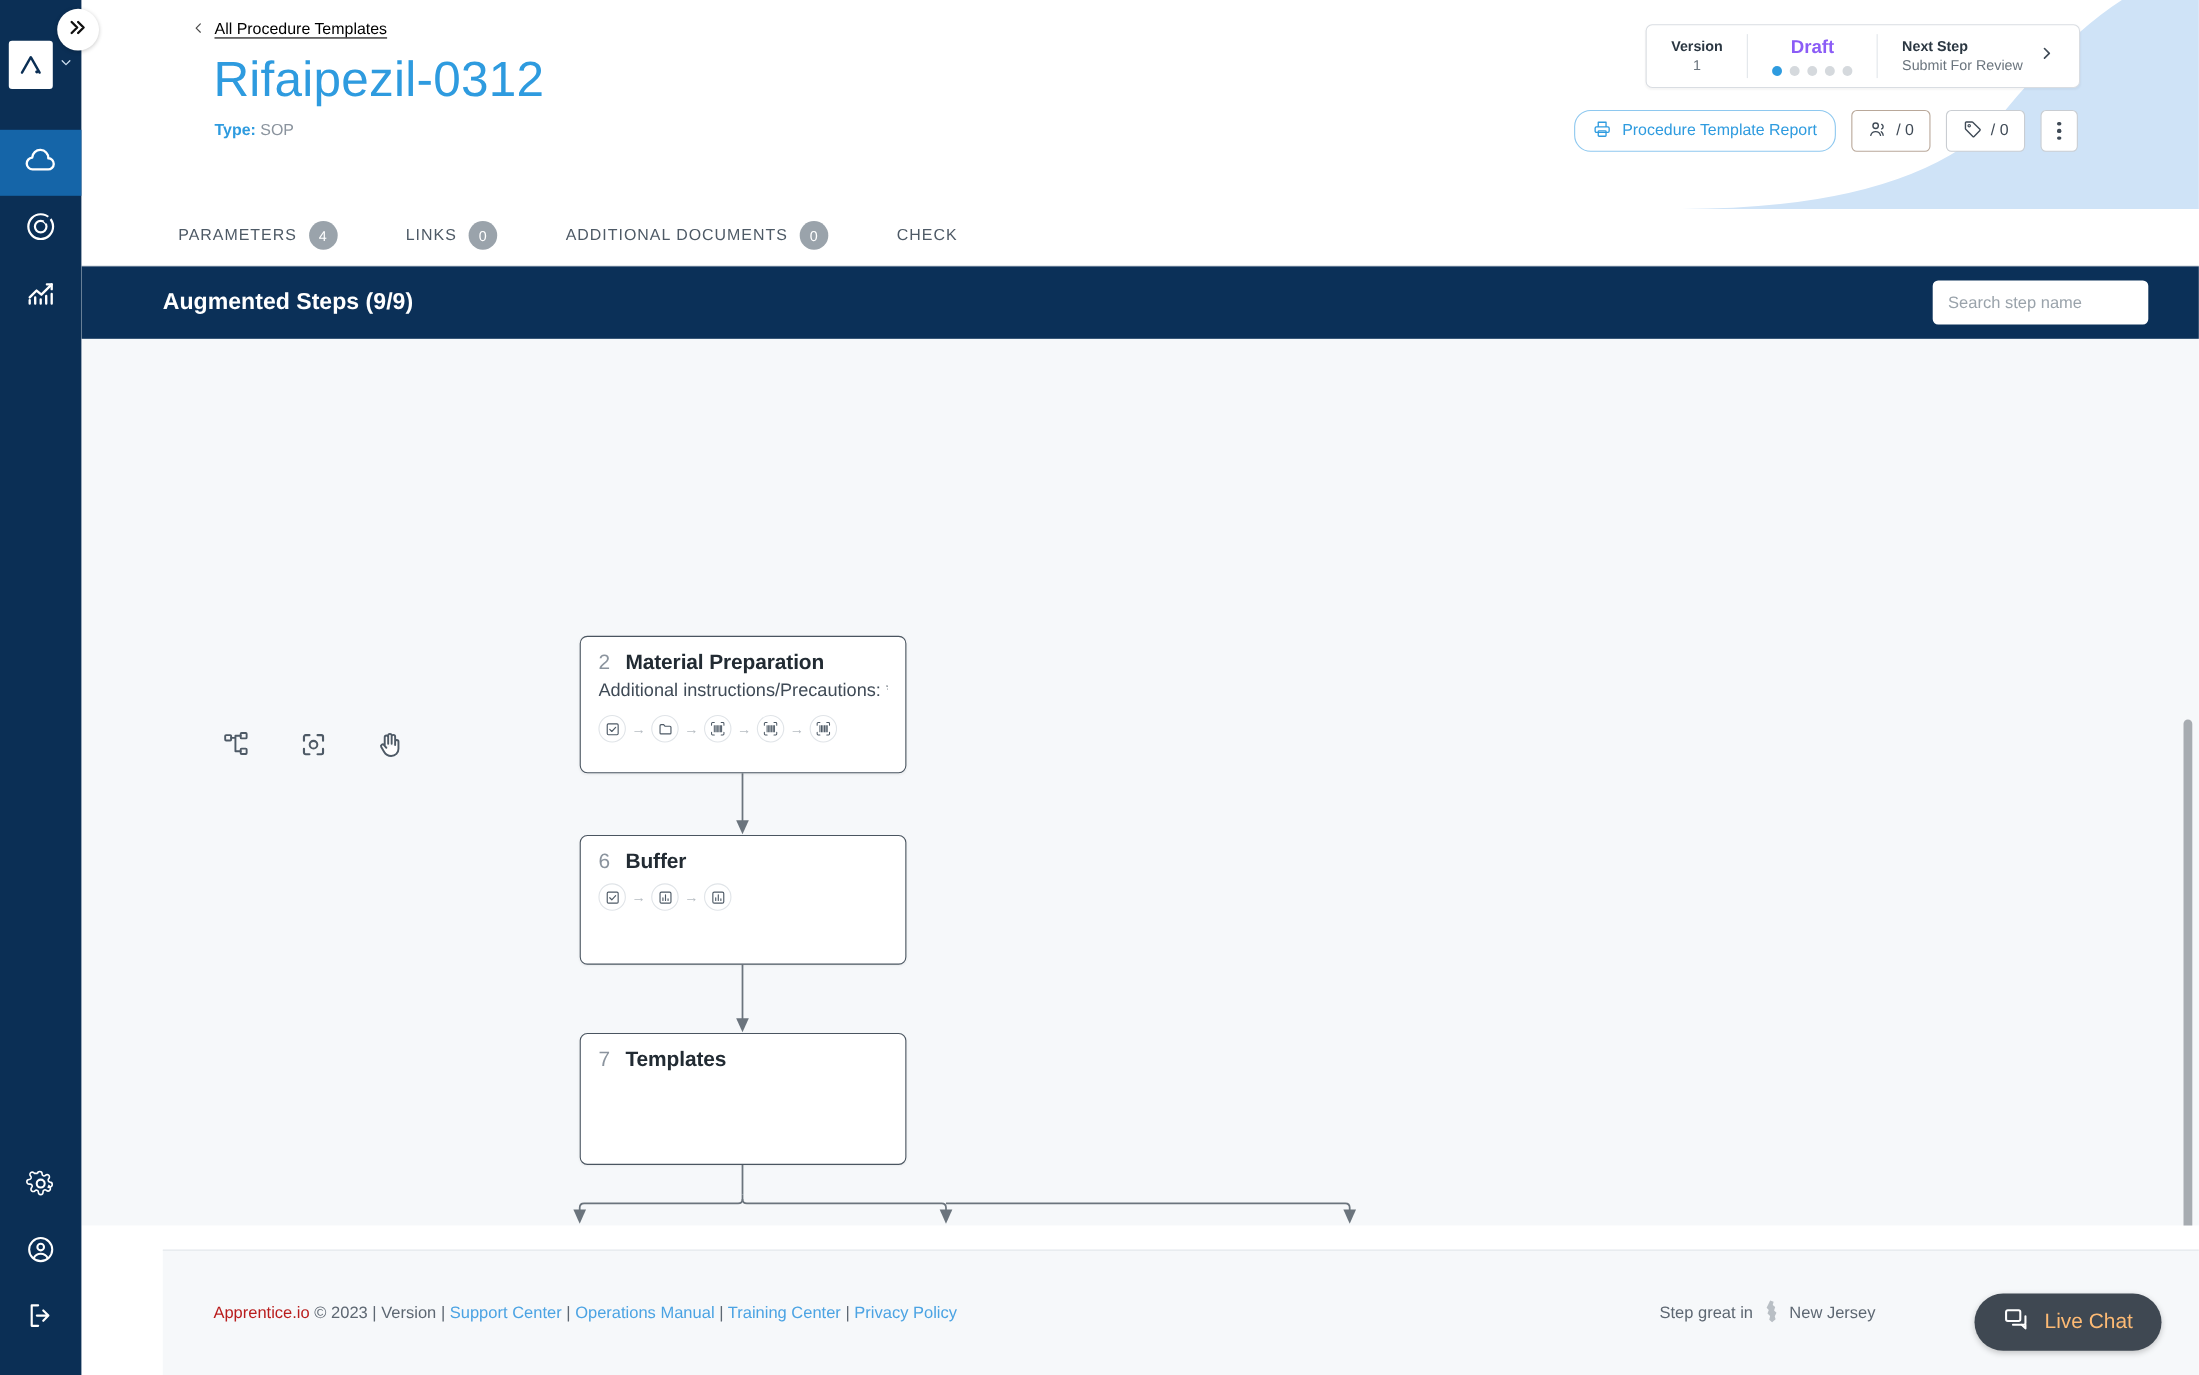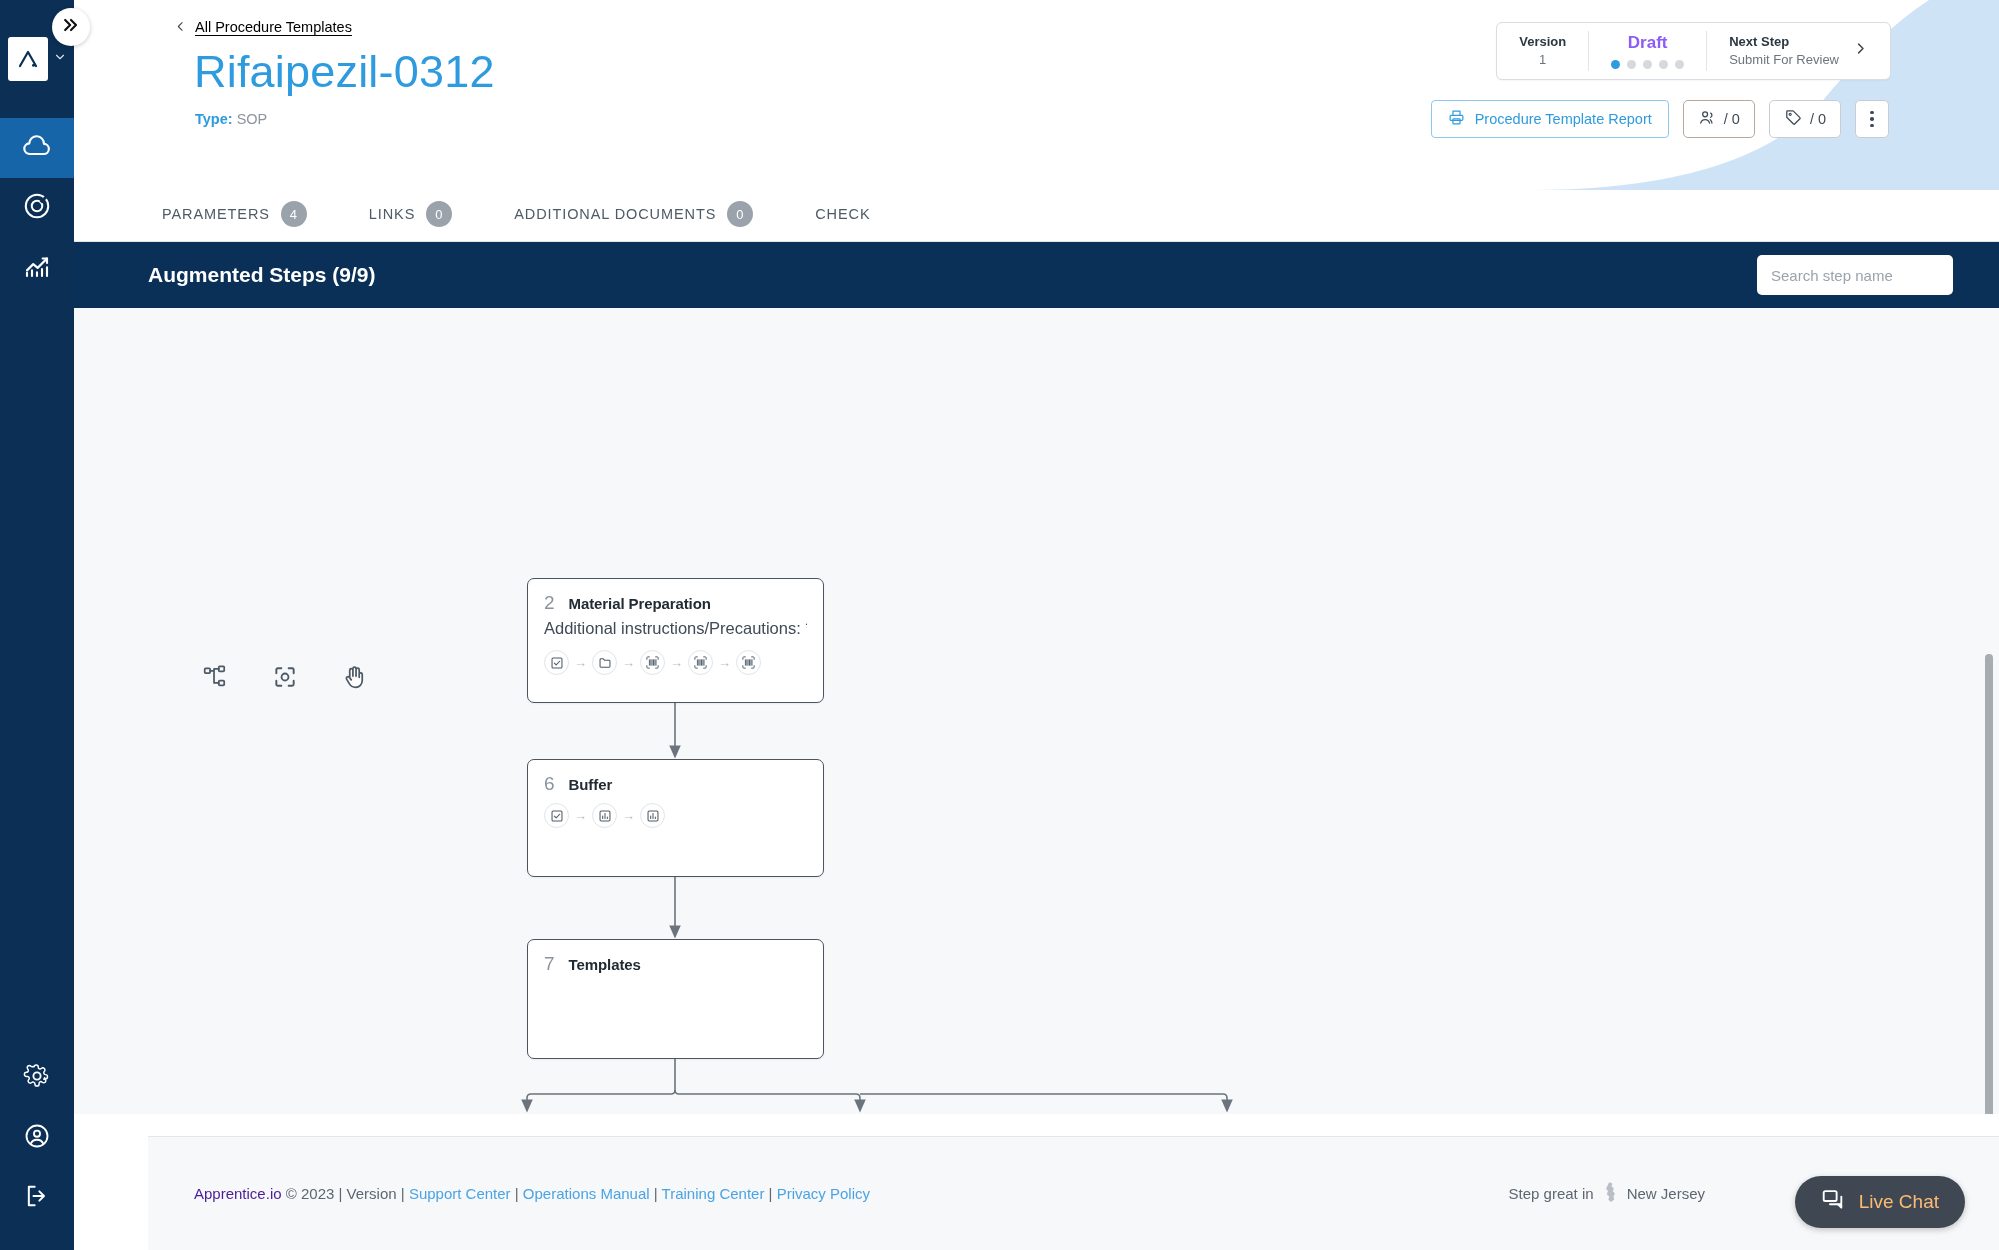--- a/index.html
+++ b/index.html
@@ -83,21 +83,21 @@
   .sc-next { flex-direction: row; align-items: center; gap: 14px; }
   .sc-next-inner { display: flex; flex-direction: column; }
   .sc-next-inner .sc-label { align-self: flex-start; }
   .sc-next-inner .sc-value { align-self: flex-start; }
   .sc-chev { color: #3f4a56; font-size: 17px; font-weight: 700; }
 
   
   .actions { position: absolute; right: 110px; top: 100px; z-index: 6; display: flex; align-items: center; gap: 14px; }
   .btn-report {
     height: 38px; padding: 0 16px; background: #fff;
-    border: 1px solid #8ec8ef; border-radius: 4px; color: #2e9bdf;
+    border: 1px solid #8ec8ef; border-radius: 15px; color: #2e9bdf;
     font-size: 14.5px; display: flex; align-items: center; gap: 10px; cursor: pointer;
   }
   .btn-count {
     height: 38px; min-width: 70px; padding: 0 14px; background: #fff;
     border: 1px solid #b9a89a; border-radius: 5px; color: #3f4a56;
     font-size: 14.5px; display: flex; align-items: center; gap: 7px; justify-content: center; cursor: pointer;
   }
   .btn-count.tag { border-color: #c9cdd2; }
   .btn-kebab {
     width: 34px; height: 38px; background: #fff; border: 1px solid #c9cdd2;
@@ -156,39 +156,39 @@
   .flow svg.links { position: absolute; left: 0; top: 0; width: 1925px; height: 806px; pointer-events: none; }
 
   .node {
     position: absolute; background: #fff; border: 1.5px solid #4a5560;
     border-radius: 7px; padding: 13px 16px 10px 16px;
     box-shadow: 0 1px 2px rgba(0,0,0,.05);
     cursor: pointer;
   }
   .node-head { display: flex; align-items: baseline; gap: 14px; }
   .node-num { font-size: 19px; color: #8b949e; font-weight: 400; }
-  .node-title { font-size: 15px; color: #222b33; font-weight: 700; letter-spacing: -.1px; }
+  .node-title { font-size: 19px; color: #222b33; font-weight: 700; letter-spacing: -.1px; }
   .node-desc { margin-top: 5px; font-size: 16.5px; color: #3f4a56; white-space: nowrap; overflow: hidden; }
   .node-icons { margin-top: 12px; display: flex; align-items: center; }
   .ic-circle {
     width: 25px; height: 25px; border-radius: 50%; border: 1px solid #e0e4e8;
     background: #fff; display: flex; align-items: center; justify-content: center; flex: 0 0 auto;
   }
   .ic-arrow { color: #b6bcc2; font-size: 13px; margin: 0 5px; line-height: 1; }
 
   
   .footer {
     position: absolute; left: 74px; right: 0; bottom: 0; height: 114px;
     background: #f6f8fa; border-top: 1px solid #e3e7ea; z-index: 12;
     display: flex; align-items: center; justify-content: space-between; padding: 0 44px 0 46px;
   }
   .foot-left { font-size: 15px; color: #5d6772; }
   .foot-left a { color: #4ba3e3; text-decoration: none; cursor: pointer; }
   .foot-left .sep { color: #5d6772; }
-  .foot-left .brand { color: #4c1d95; }
+  .foot-left .brand { color: #b91c1c; }
   .foot-right { font-size: 15px; color: #5d6772; display: flex; align-items: center; gap: 9px; margin-right: 250px; }
 
   .live-chat {
     position: absolute; right: 34px; bottom: 22px; z-index: 20;
     background: #3f4852; color: #fdba74; border-radius: 26px;
     height: 52px; padding: 0 26px; display: flex; align-items: center; gap: 13px;
     font-size: 19px; cursor: pointer; box-shadow: 0 2px 6px rgba(0,0,0,.22);
   }
 
   

